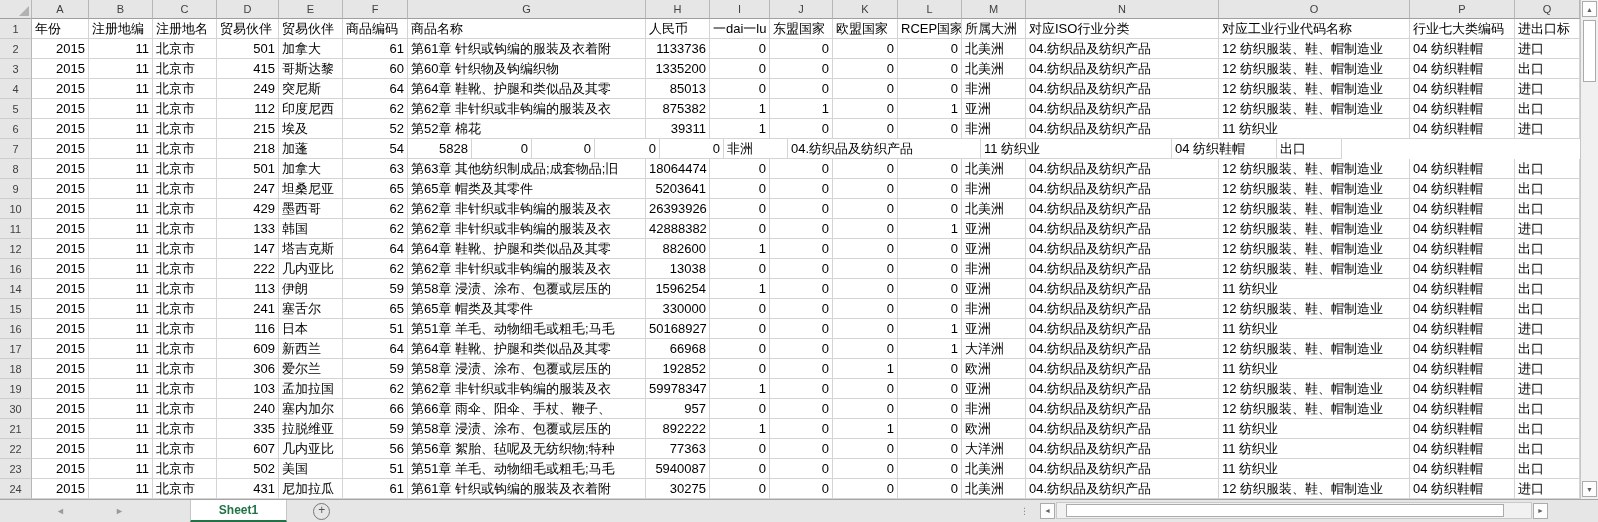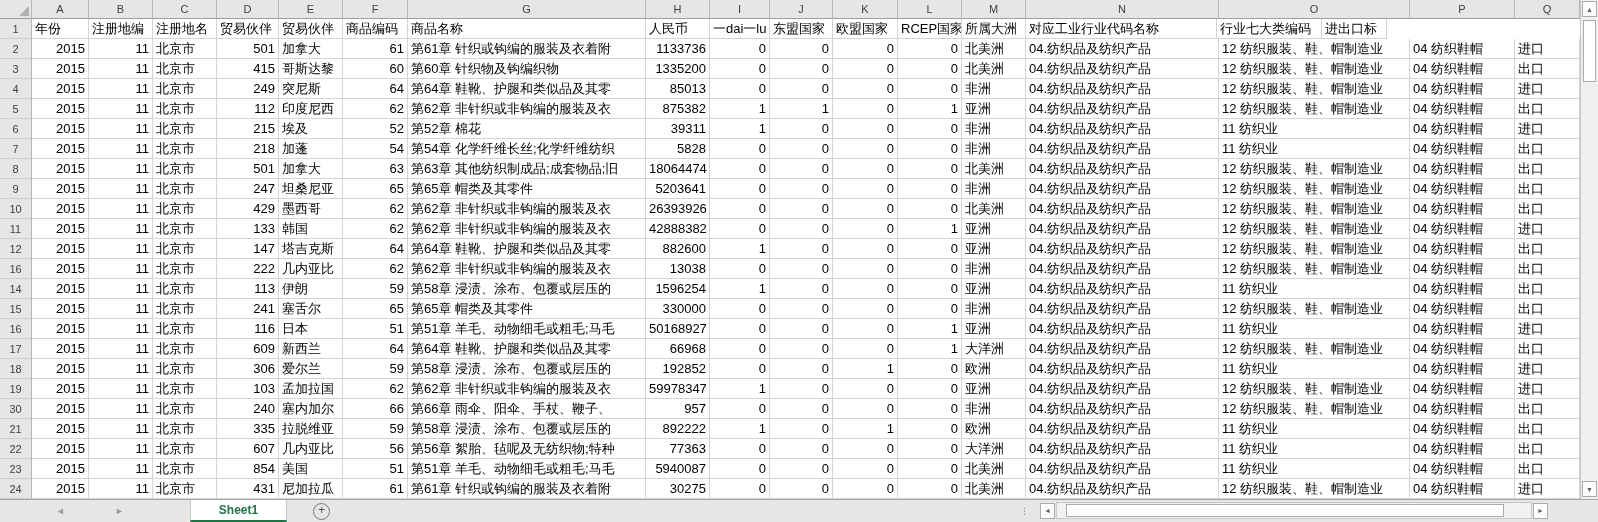--- a/index.html
+++ b/index.html
@@ -121,20 +121,21 @@
         <div class="cell" style="width: 62px;">贸易伙伴</div>
         <div class="cell" style="width: 64px;">贸易伙伴</div>
         <div class="cell" style="width: 65px;">商品编码</div>
         <div class="cell" style="width: 238px;">商品名称</div>
         <div class="cell" style="width: 64px;">人民币</div>
         <div class="cell" style="width: 60px;">一dai一lu</div>
         <div class="cell" style="width: 63px;">东盟国家</div>
         <div class="cell" style="width: 65px;">欧盟国家</div>
         <div class="cell" style="width: 64px;">RCEP国家</div>
         <div class="cell" style="width: 64px;">所属大洲</div>
+        <div class="cell" style="width: 193px;">对应ISO行业分类</div>
         <div class="cell" style="width: 191px;">对应工业行业代码名称</div>
         <div class="cell" style="width: 105px;">行业七大类编码</div>
         <div class="cell" style="width: 65px;">进出口标</div>
       </div>
       <div class="row">
         <div class="rownum">2</div>
         <div class="cell num" style="width: 57px;">2015</div>
         <div class="cell num" style="width: 64px;">11</div>
         <div class="cell" style="width: 64px;">北京市</div>
         <div class="cell num" style="width: 62px;">501</div>
@@ -233,21 +234,20 @@
         <div class="cell" style="width: 65px;">进口</div>
       </div>
       <div class="row">
         <div class="rownum">7</div>
         <div class="cell num" style="width: 57px;">2015</div>
         <div class="cell num" style="width: 64px;">11</div>
         <div class="cell" style="width: 64px;">北京市</div>
         <div class="cell num" style="width: 62px;">218</div>
         <div class="cell" style="width: 64px;">加蓬</div>
         <div class="cell num" style="width: 65px;">54</div>
-        <div class="cell" style="width: 238px;">第54章 化学纤维长丝;化学纤维纺织</div>
         <div class="cell num" style="width: 64px;">5828</div>
         <div class="cell num" style="width: 60px;">0</div>
         <div class="cell num" style="width: 63px;">0</div>
         <div class="cell num" style="width: 65px;">0</div>
         <div class="cell num" style="width: 64px;">0</div>
         <div class="cell" style="width: 64px;">非洲</div>
         <div class="cell" style="width: 193px;">04.纺织品及纺织产品</div>
         <div class="cell" style="width: 191px;">11 纺织业</div>
         <div class="cell" style="width: 105px;">04 纺织鞋帽</div>
         <div class="cell" style="width: 65px;">出口</div>
@@ -550,21 +550,21 @@
         <div class="cell" style="width: 193px;">04.纺织品及纺织产品</div>
         <div class="cell" style="width: 191px;">11 纺织业</div>
         <div class="cell" style="width: 105px;">04 纺织鞋帽</div>
         <div class="cell" style="width: 65px;">出口</div>
       </div>
       <div class="row">
         <div class="rownum">23</div>
         <div class="cell num" style="width: 57px;">2015</div>
         <div class="cell num" style="width: 64px;">11</div>
         <div class="cell" style="width: 64px;">北京市</div>
-        <div class="cell num" style="width: 62px;">854</div>
+        <div class="cell num" style="width: 62px;">502</div>
         <div class="cell" style="width: 64px;">美国</div>
         <div class="cell num" style="width: 65px;">51</div>
         <div class="cell" style="width: 238px;">第51章 羊毛、动物细毛或粗毛;马毛</div>
         <div class="cell num" style="width: 64px;">5940087</div>
         <div class="cell num" style="width: 60px;">0</div>
         <div class="cell num" style="width: 63px;">0</div>
         <div class="cell num" style="width: 65px;">0</div>
         <div class="cell num" style="width: 64px;">0</div>
         <div class="cell" style="width: 64px;">北美洲</div>
         <div class="cell" style="width: 193px;">04.纺织品及纺织产品</div>

